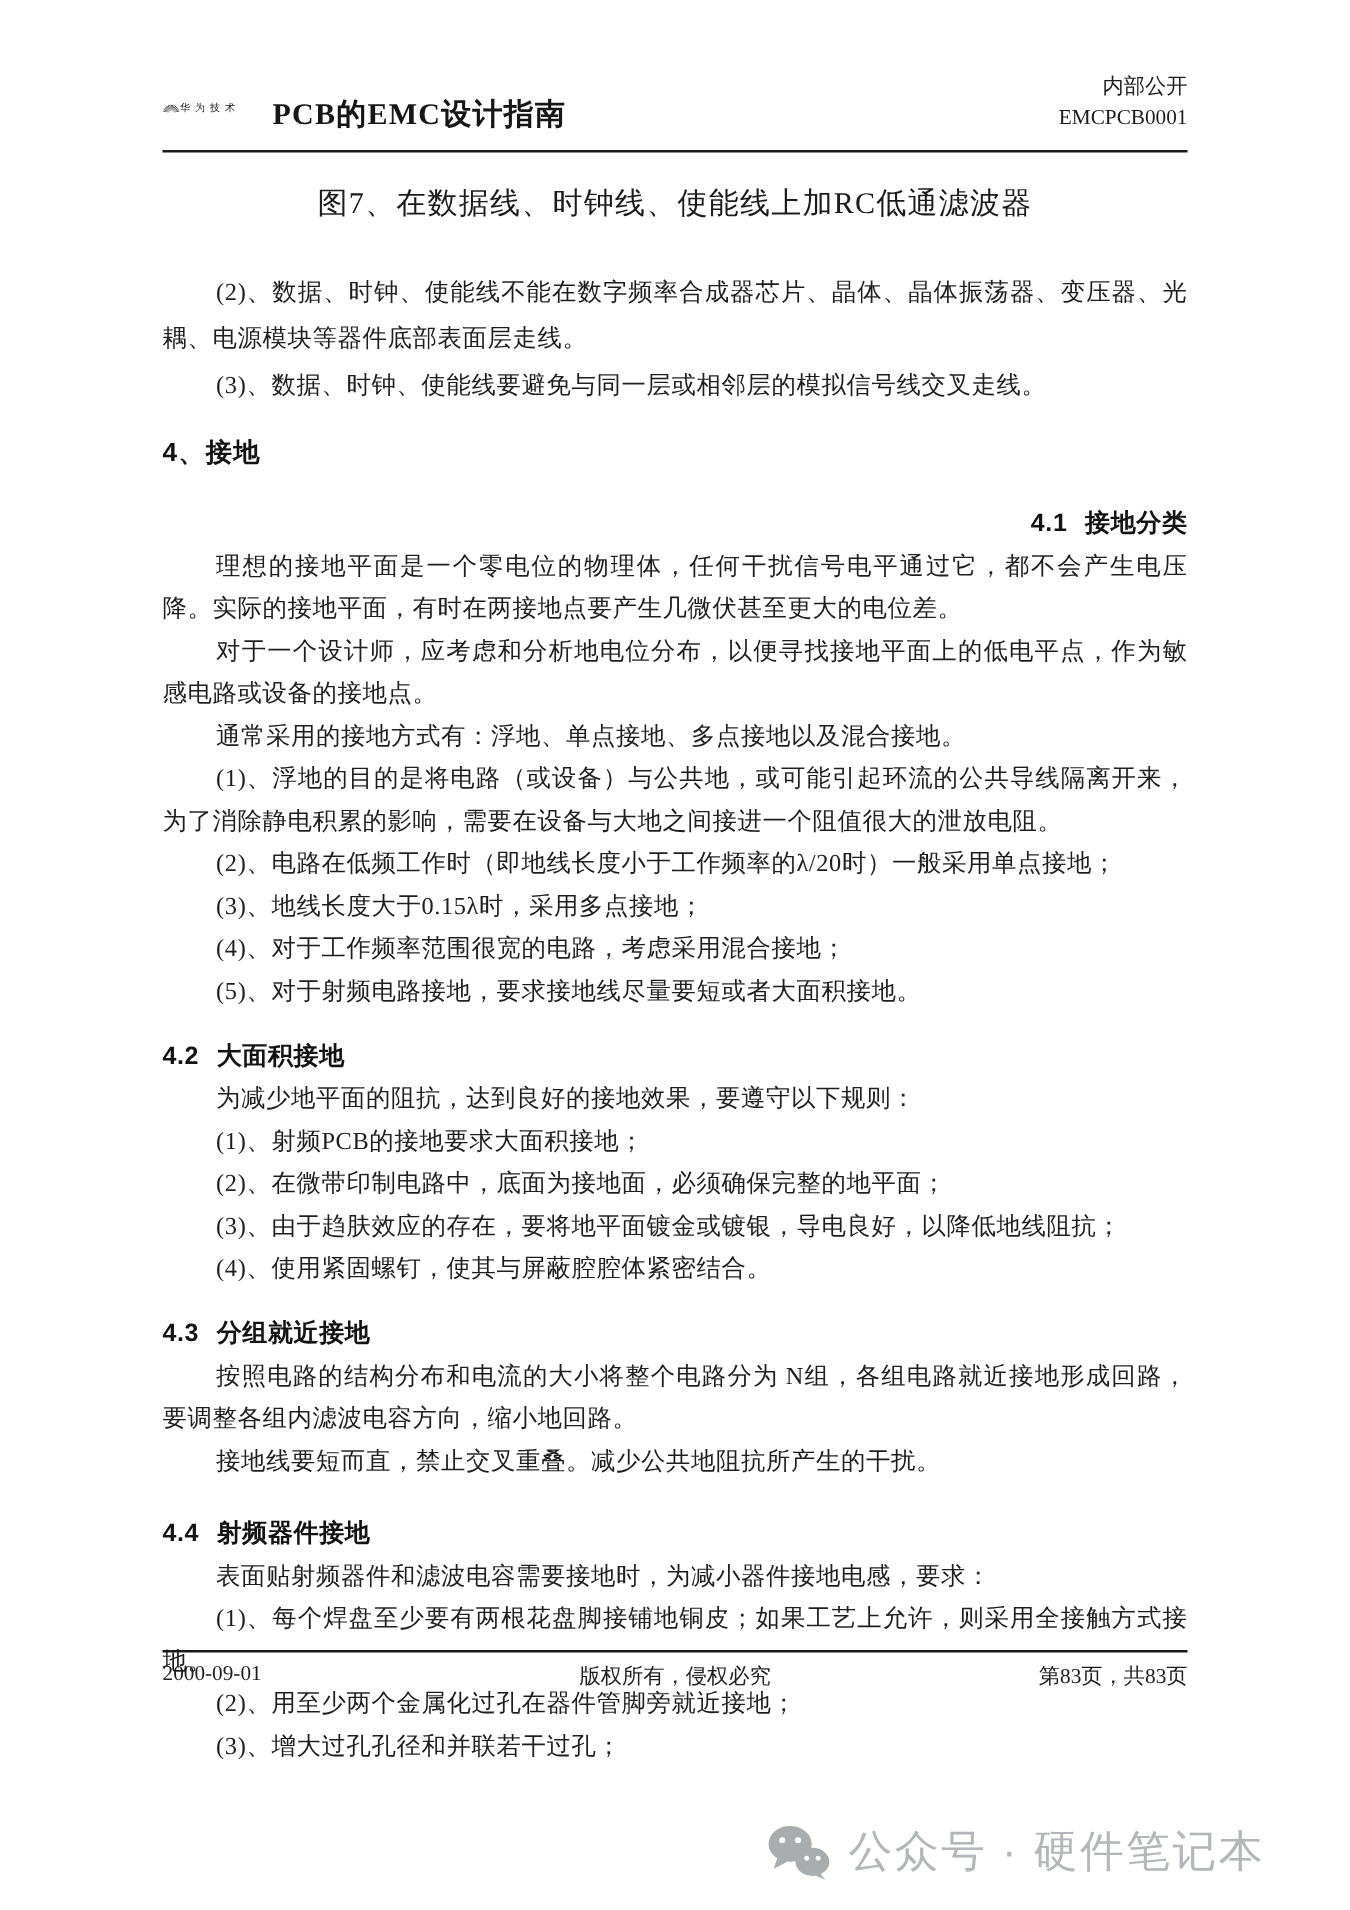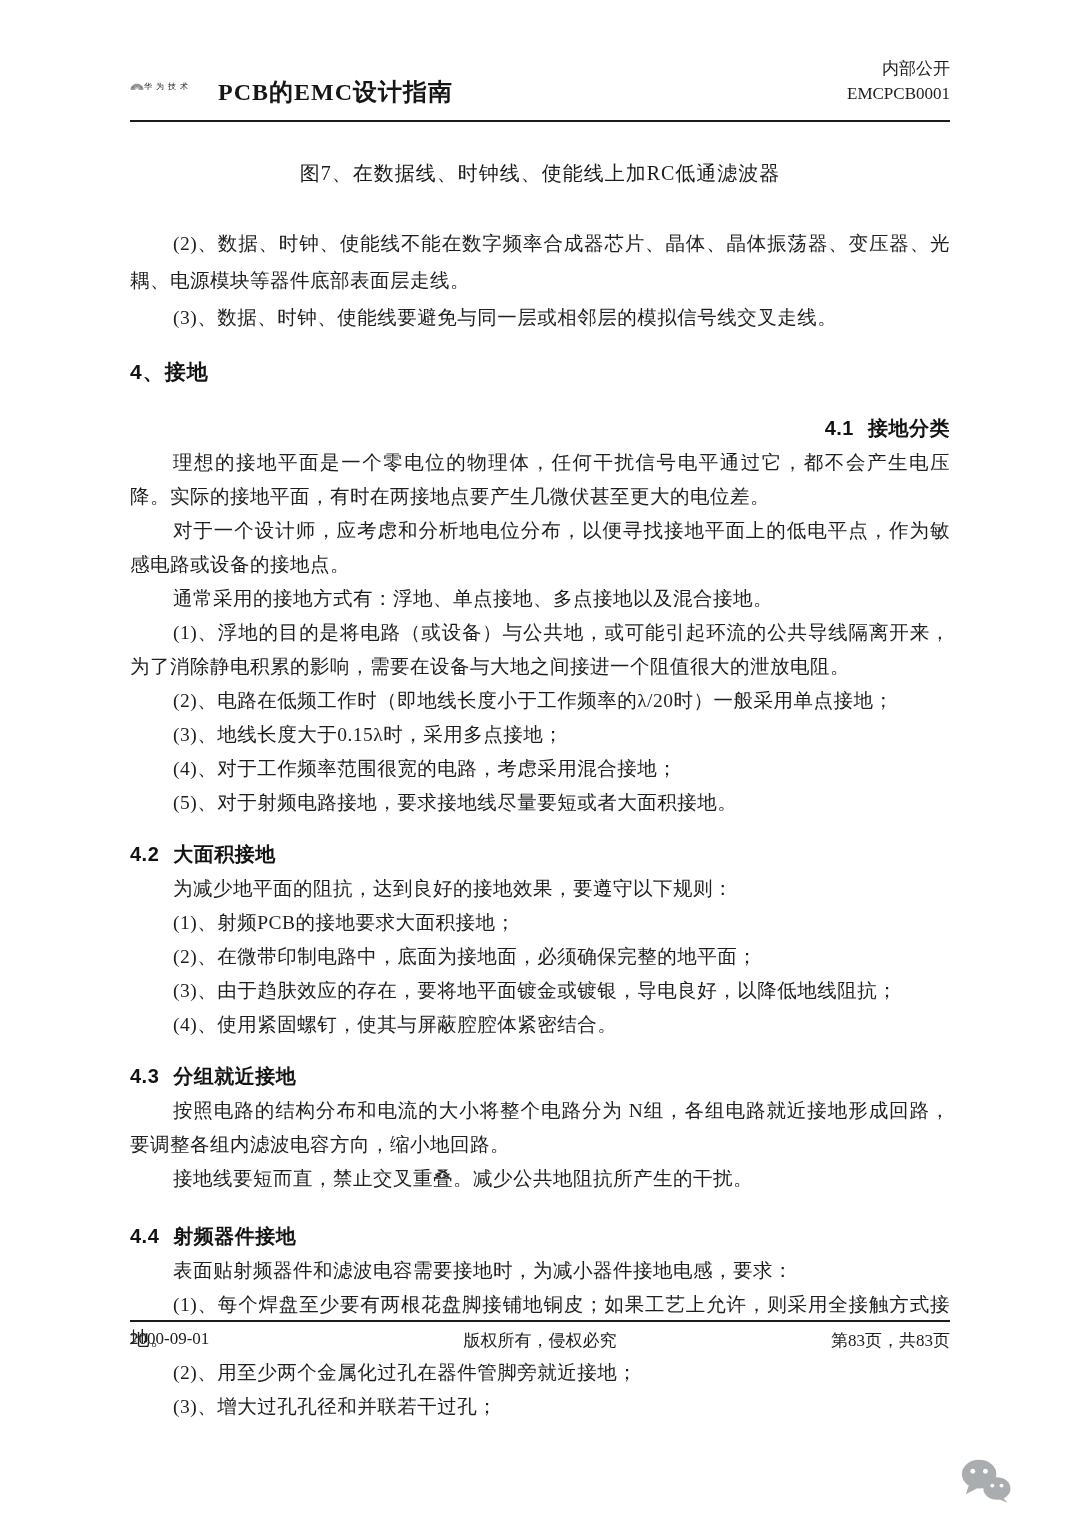--- a/index.html
+++ b/index.html
@@ -33,23 +33,23 @@
     font-size: 24px; font-weight: 600; color: #161616;
     letter-spacing: 1px; line-height: 1; padding-bottom: 4px;
   }
   .header-right {
     text-align: right; font-size: 17px; line-height: 25px;
     color: #1c1c1c; padding-bottom: 2px;
   }
 
   
   .figure-caption {
-    margin-top: 38px;
+    margin-top: 24px;
     text-align: center;
-    font-size: 20px;
+    font-size: 24px;
     letter-spacing: 1px;
     color: #1b1b1b;
   }
   .doc-text p {
     margin: 0;
     font-size: 19.5px;
     line-height: 34px;
     letter-spacing: 0.5px;
     text-align: justify;
     text-indent: 2.2em;
@@ -193,13 +193,14 @@
       <ellipse cx="31.5" cy="26.5" rx="11.8" ry="9.8"></ellipse>
       <polygon points="36.5,34 40.5,39 32.5,35.5"></polygon>
     </g>
     <g fill="#ffffff">
       <circle cx="10.5" cy="11.5" r="2.1"></circle>
       <circle cx="21.5" cy="11.5" r="2.1"></circle>
       <circle cx="27.5" cy="24" r="1.7"></circle>
       <circle cx="35.5" cy="24" r="1.7"></circle>
     </g>
   </svg>
+  <span>公众号 · 硬件笔记本</span>
 </div>
 
 </body></html>

